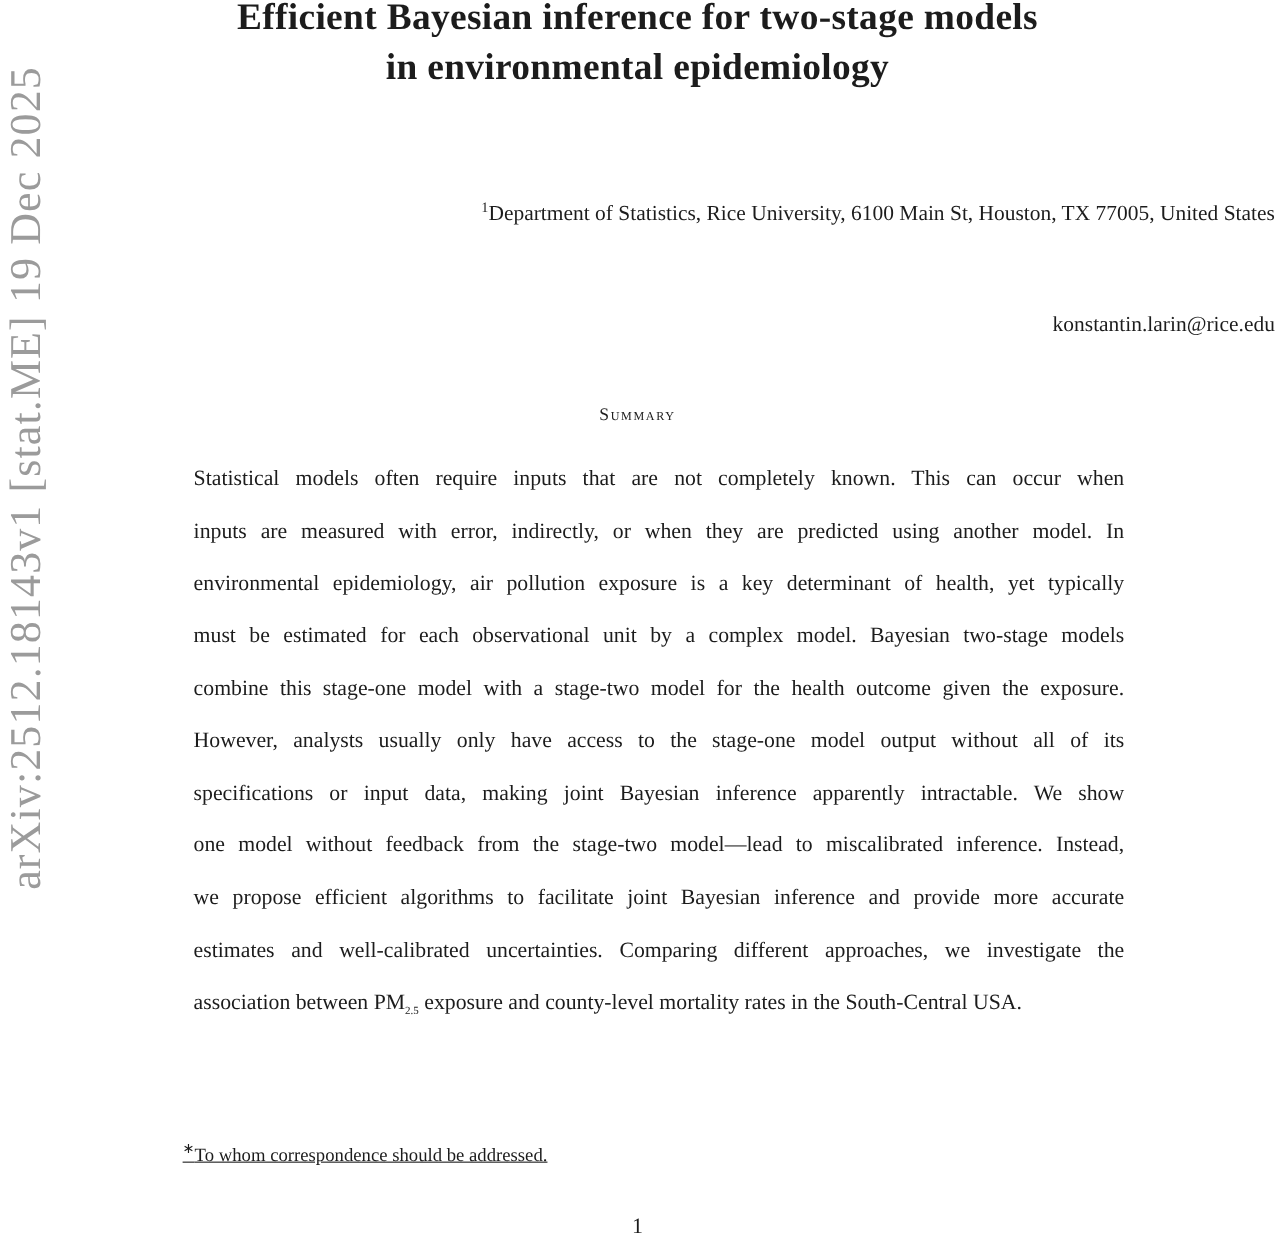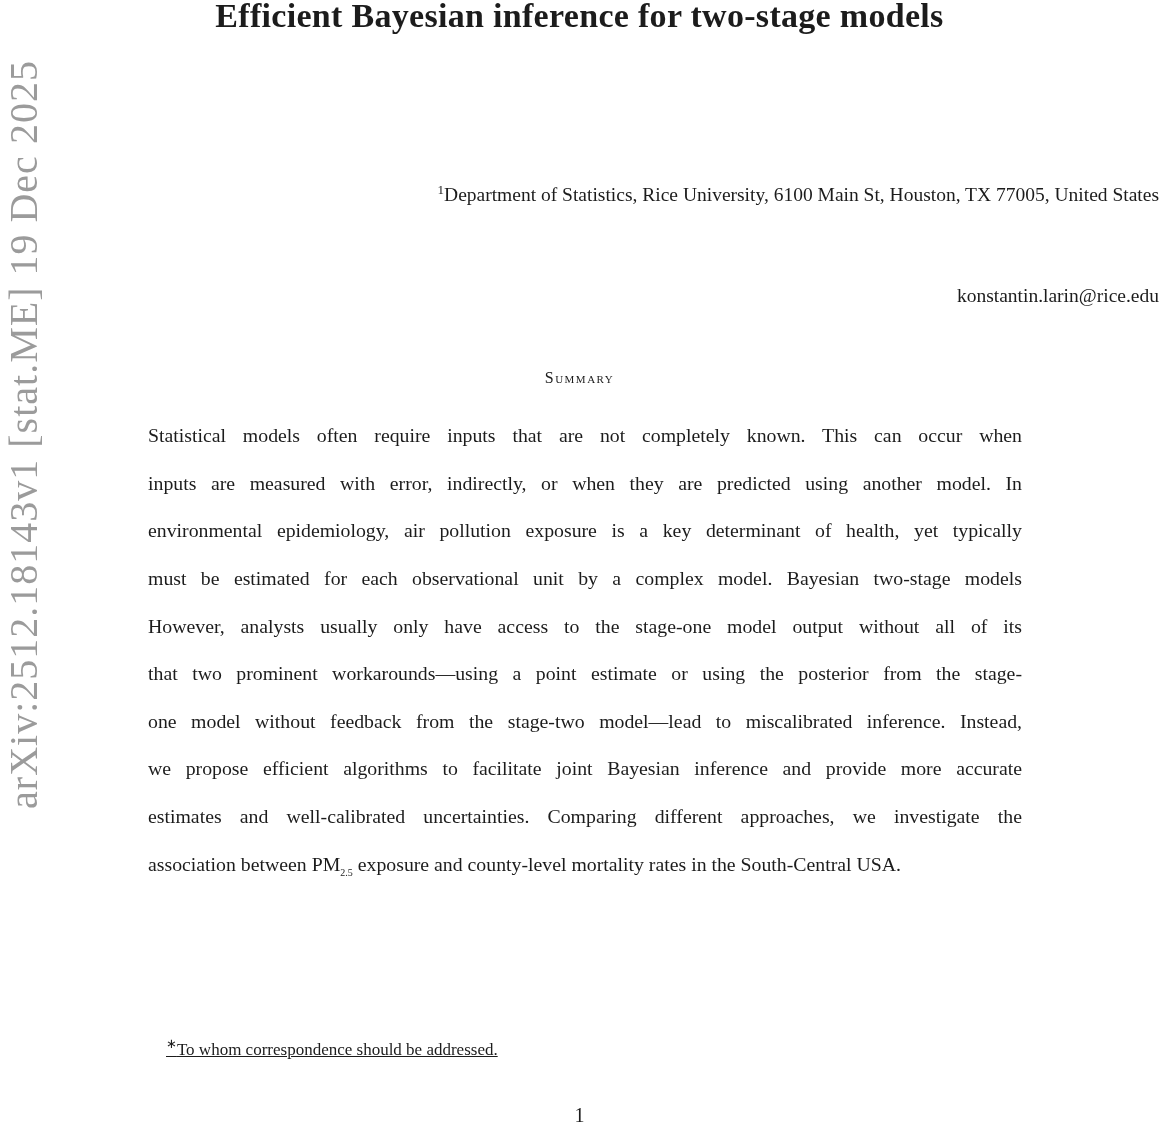--- a/index.html
+++ b/index.html
@@ -80,20 +80,21 @@
     left:148px;
     width:874px;
     font-size:19.8px;
   }
   .sline{
     height:47.65px;
     line-height:47.65px;
     text-align:justify;
     text-align-last:justify;
     white-space:nowrap;
+    margin-left:28px;
   }
   .sline.last{
     text-align-last:left;
     white-space:normal;
   }
   .sline sub{
     font-size:10px;
     line-height:0;
   }
   .footnote{
@@ -114,37 +115,39 @@
 </style>
 </head>
 <body>
 
 <div class="page">
 
   <div class="watermark">arXiv:2512.18143v1  [stat.ME]  19 Dec 2025</div>
 
   <div class="title-block">
     <div>Efficient Bayesian inference for two-stage models</div>
+    <div>in environmental epidemiology</div>
   </div>
 
 
   <div class="affil affil1"><sup>1</sup><span>Department of Statistics, Rice University, 6100 Main St, Houston, TX 77005, United States</span></div>
 
 
   <div class="email-line">konstantin.larin@rice.edu</div>
 
   <div class="summary-heading">Summary</div>
 
   <div class="summary-body">
     <div class="sline">Statistical models often require inputs that are not completely known. This can occur when</div>
     <div class="sline">inputs are measured with error, indirectly, or when they are predicted using another model. In</div>
     <div class="sline">environmental epidemiology, air pollution exposure is a key determinant of health, yet typically</div>
     <div class="sline">must be estimated for each observational unit by a complex model. Bayesian two-stage models</div>
+    <div class="sline">combine this stage-one model with a stage-two model for the health outcome given the exposure.</div>
     <div class="sline">However, analysts usually only have access to the stage-one model output without all of its</div>
-    <div class="sline">that two prominent workarounds—using a point estimate or using the posterior from the stage-</div>
+    <div class="sline">specifications or input data, making joint Bayesian inference apparently intractable. We show</div>
     <div class="sline">one model without feedback from the stage-two model—lead to miscalibrated inference. Instead,</div>
     <div class="sline">we propose efficient algorithms to facilitate joint Bayesian inference and provide more accurate</div>
     <div class="sline">estimates and well-calibrated uncertainties. Comparing different approaches, we investigate the</div>
     <div class="sline last"><span>association between PM</span><sub>2.5</sub><span> exposure and county-level mortality rates in the South-Central USA.</span></div>
   </div>
 
   <div class="footnote"><sup>∗</sup><span>To whom correspondence should be addressed.</span></div>
 
   <div class="page-number">1</div>
 

